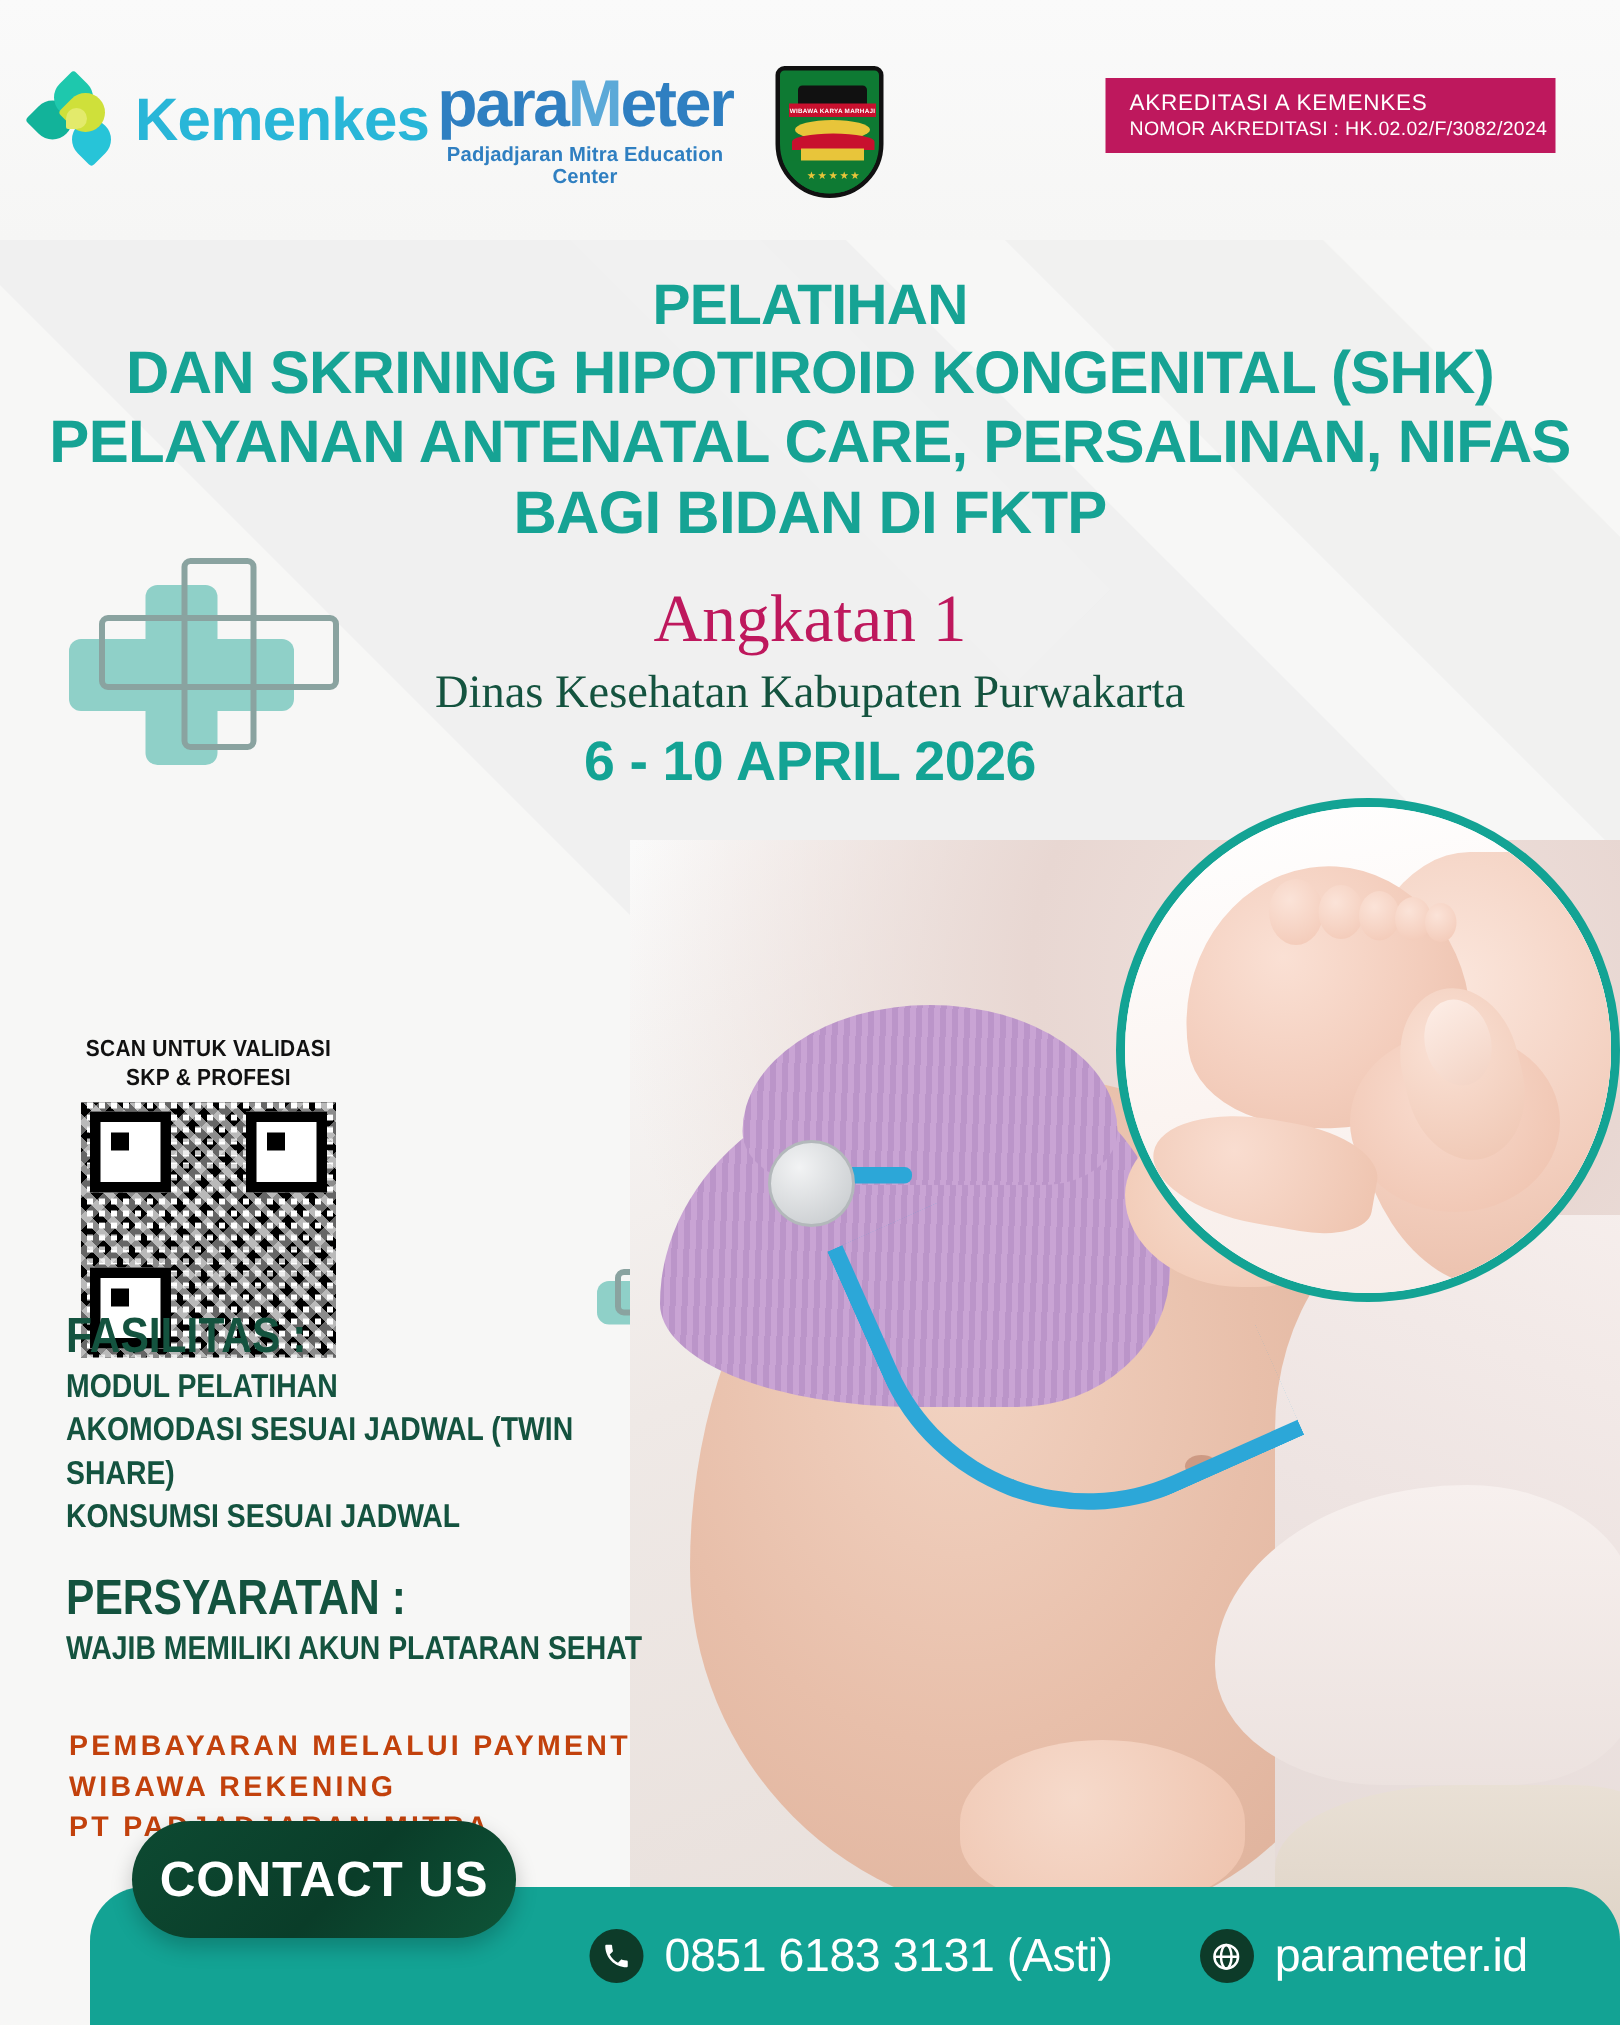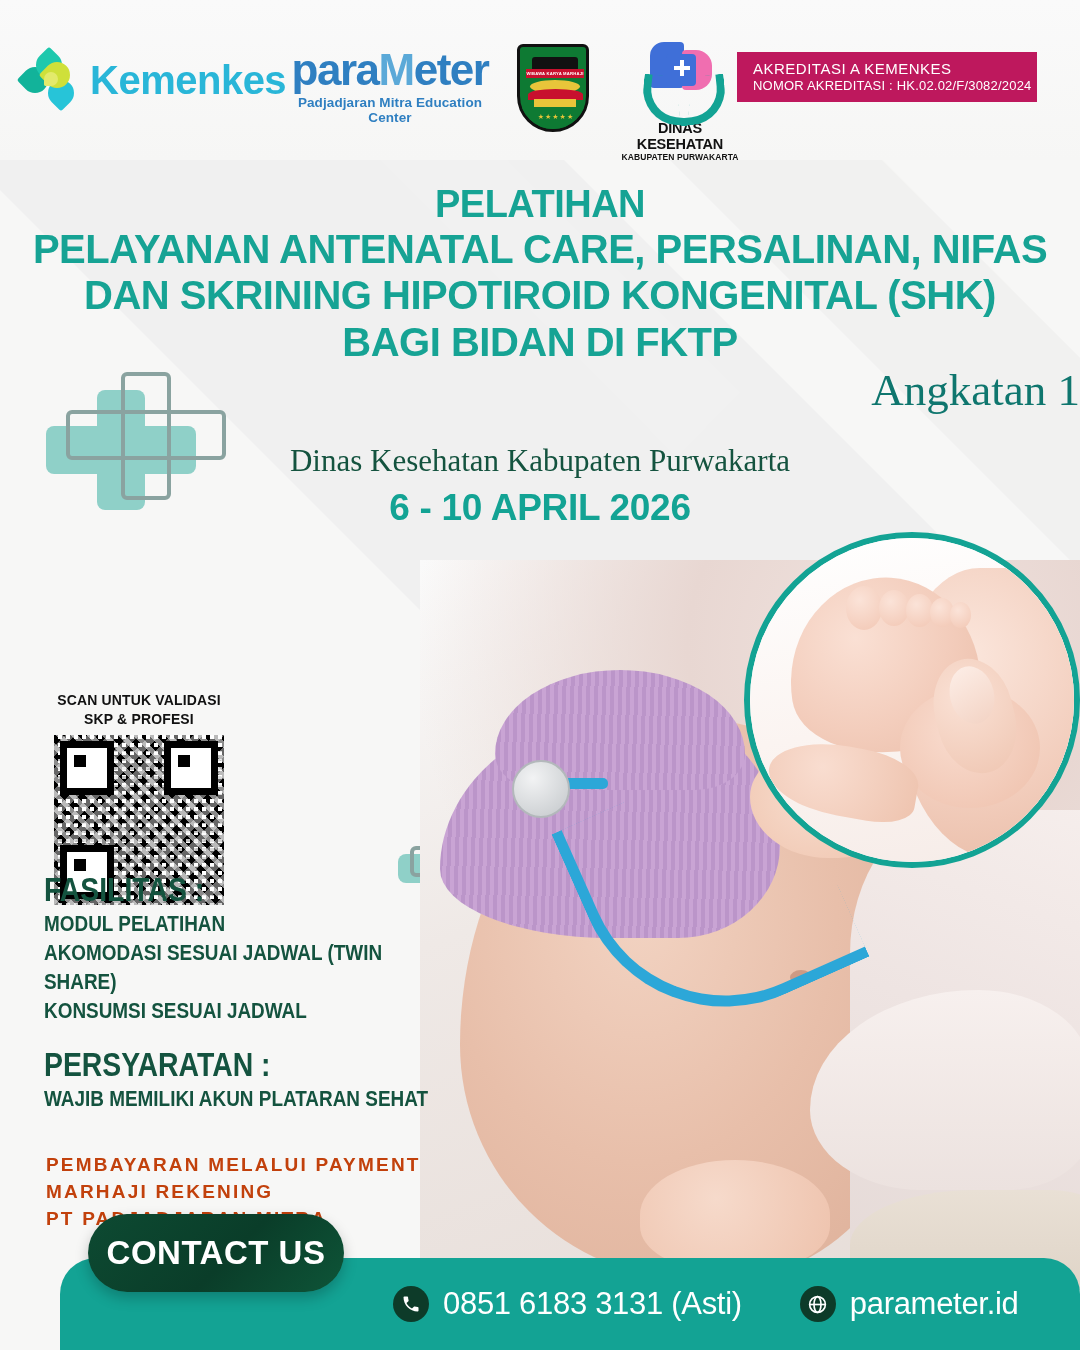--- a/index.html
+++ b/index.html
@@ -71,22 +71,22 @@
     background:#be185d;display:flex;flex-direction:column;justify-content:center;padding-left:16px;box-sizing:border-box;}
   .ak1{font-size:15px;color:#fff;letter-spacing:.5px;line-height:1.25;}
   .ak2{font-size:13px;color:#fff;letter-spacing:.2px;line-height:1.25;}
 
   
   .title-block{position:absolute;left:0;top:182px;width:1080px;text-align:center;}
   .t-line{color:#16a394;font-weight:bold;letter-spacing:-.5px;line-height:1.16;}
   .t1{font-size:38px;}
   .t2,.t3,.t4{font-size:40px;}
 
-  .angkatan{position:absolute;left:0;top:364px;width:1080px;text-align:right;
-    font-family:"Liberation Serif",serif;font-size:45px;color:#0f766e;}
+  .angkatan{position:absolute;left:0;top:386px;width:1080px;text-align:center;
+    font-family:"Liberation Serif",serif;font-size:45px;color:#be185d;}
   .dinas-line{position:absolute;left:0;top:443px;width:1080px;text-align:center;
     font-family:"Liberation Serif",serif;font-size:31px;color:#14533f;}
   .tanggal{position:absolute;left:0;top:487px;width:1080px;text-align:center;
     font-size:37px;font-weight:bold;color:#13a394;letter-spacing:-.3px;}
 
   
   .cross-wrap{position:absolute;}
   .cross-fill{position:absolute;}
   .cross-fill .h,.cross-fill .v{position:absolute;background:#8fd0c8;border-radius:8px;}
   .cross-out{position:absolute;}
@@ -241,32 +241,20 @@
             <span>WIBAWA KARYA MARHAJI</span>
           </div>
         <div class="rice"></div>
         <div class="hill"></div>
         <div class="wall"></div>
         <div class="base"></div>
         <div class="stars">★★★★★</div>
       </div>
     </div>
 
-    <div class="logo-dinkes">
-      <div class="dinkes-mark">
-        <div class="dk-blue"></div>
-        <div class="dk-pink"></div>
-        <div class="dk-white"></div>
-        <div class="dk-cross"></div>
-        <div class="dk-hand-l"></div>
-        <div class="dk-hand-r"></div>
-      </div>
-      <div class="dinkes-t1">DINAS KESEHATAN</div>
-      <div class="dinkes-t2">KABUPATEN PURWAKARTA</div>
-    </div>
 
     <div class="akreditasi">
       <div class="ak1">AKREDITASI A KEMENKES</div>
       <div class="ak2">NOMOR AKREDITASI : HK.02.02/F/3082/2024</div>
     </div>
   </div>
 
   <div class="cross-wrap cross-big">
     <div class="cross-fill" style="left:0;top:18px;width:150px;height:120px;">
       <div class="h" style="left:0;top:36px;width:150px;height:48px;"></div>
@@ -284,22 +272,22 @@
       <div class="v" style="left:29px;top:0;width:29px;height:72px;"></div>
     </div>
     <div class="cross-out" style="left:12px;top:0;width:92px;height:78px;">
       <div class="h" style="left:0;top:24px;width:92px;height:31px;"></div>
       <div class="v" style="left:31px;top:0;width:31px;height:78px;"></div>
     </div>
   </div>
 
   <div class="title-block">
     <div class="t-line t1">PELATIHAN</div>
+    <div class="t-line t3">DAN SKRINING HIPOTIROID KONGENITAL (SHK)</div>
     <div class="t-line t2">PELAYANAN ANTENATAL CARE, PERSALINAN, NIFAS</div>
-    <div class="t-line t3">DAN SKRINING HIPOTIROID KONGENITAL (SHK)</div>
     <div class="t-line t4">BAGI BIDAN DI FKTP</div>
   </div>
 
   <div class="angkatan">Angkatan 1</div>
   <div class="dinas-line">Dinas Kesehatan Kabupaten Purwakarta</div>
   <div class="tanggal">6 - 10 APRIL 2026</div>
 
   <div class="photo-main">
     <div class="pm-bg"></div>
     <div class="belly"></div>
@@ -350,21 +338,21 @@
     <div class="item">MODUL PELATIHAN</div>
     <div class="item">AKOMODASI SESUAI JADWAL (TWIN SHARE)</div>
     <div class="item">KONSUMSI SESUAI JADWAL</div>
     <div class="gap"></div>
     <div class="heading">PERSYARATAN :</div>
     <div class="item">WAJIB MEMILIKI AKUN PLATARAN SEHAT</div>
   </div>
 
   <div class="payment">
     <div>PEMBAYARAN MELALUI PAYMENT</div>
-    <div>MARHAJI REKENING</div>
+    <div>WIBAWA REKENING</div>
     <div>PT PADJADJARAN MITRA</div>
   </div>
 
   <div class="footer"></div>
   <div class="foot-items">
     <div class="foot-item">
       <div class="foot-ico">
         <svg width="20" height="20" viewBox="0 0 24 24" fill="#fff">
             <path d="M6.6 10.8c1.4 2.8 3.8 5.1 6.6 6.6l2.2-2.2c.3-.3.7-.4 1-.2 1.2.4 2.4.6 3.6.6.6 0 1 .4 1 1V20c0 .6-.4 1-1 1C10.6 21 3 13.4 3 4c0-.6.4-1 1-1h3.5c.6 0 1 .4 1 1 0 1.3.2 2.5.6 3.6.1.4 0 .8-.2 1l-2.3 2.2z"></path>
           </svg>

